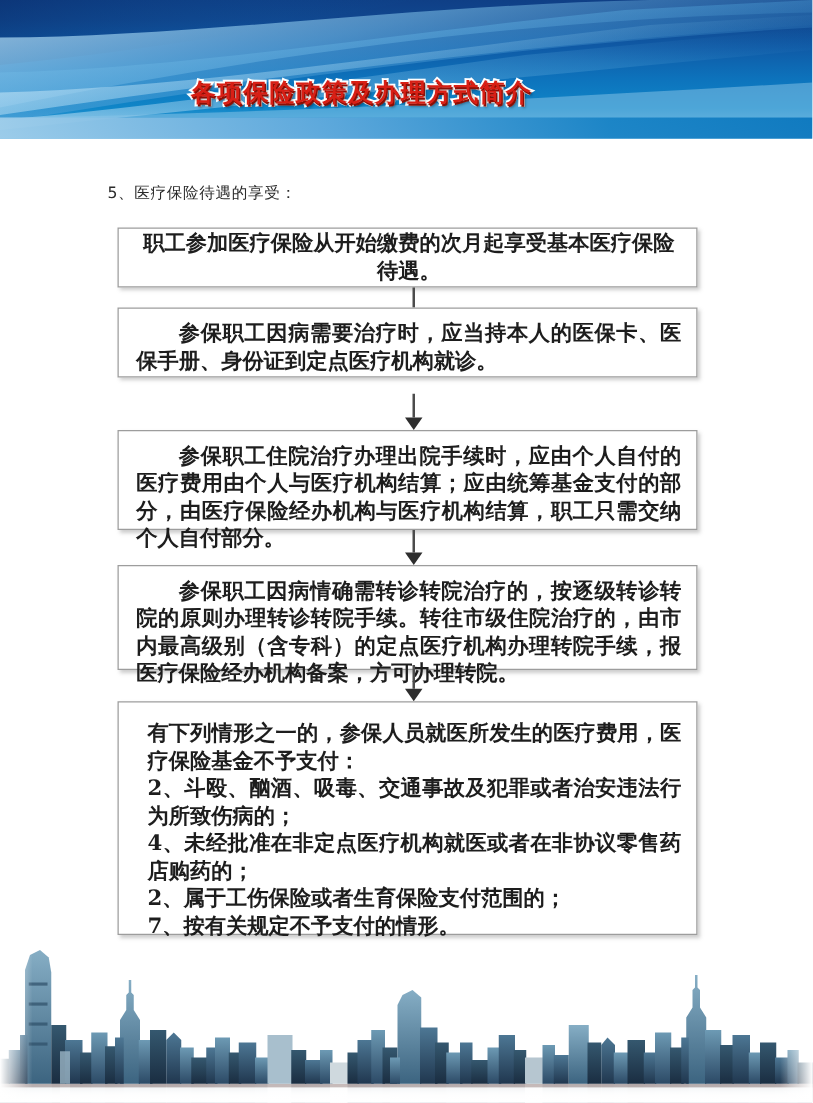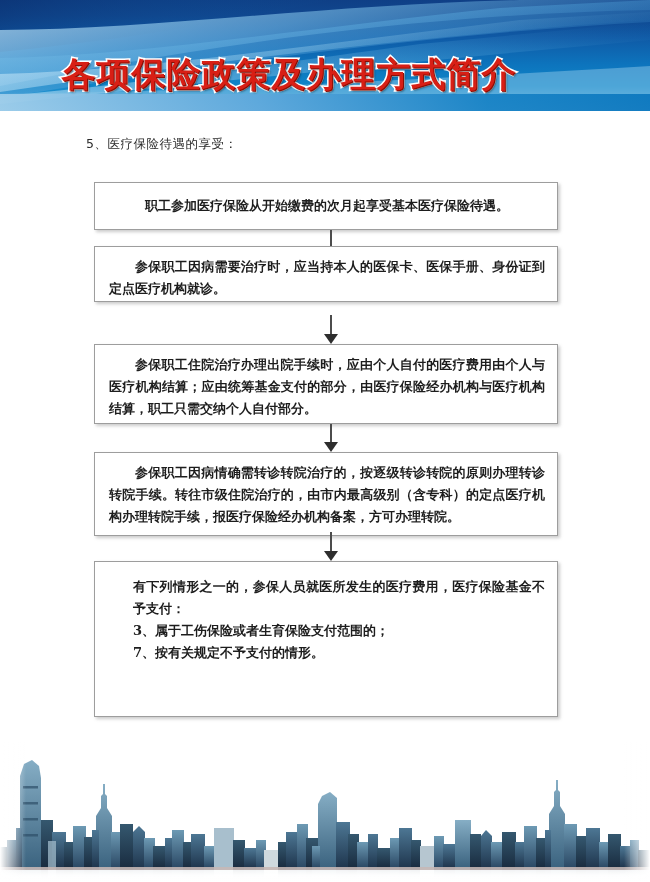--- a/index.html
+++ b/index.html
@@ -39,78 +39,78 @@
   .header-title {
     position: absolute;
     left: 0;
     top: 55px;
     width: 564px;
     text-align: center;
     padding-left: 14px;
     box-sizing: border-box;
     font-family: "DejaVu Sans", sans-serif;
     font-weight: bold;
-    font-size: 34px;
+    font-size: 20px;
     letter-spacing: 1px;
     line-height: 38px;
     color: #d81f15;
     -webkit-text-stroke: 3px #ffffff;
     paint-order: stroke fill;
     text-shadow:
        1px 1px 0 #8a0f06,
        2px 2px 2px rgba(0,0,0,0.35);
     white-space: nowrap;
   }
 
   
   .content {
     position: absolute;
     left: 0; top: 111px;
     width: 650px;
   }
   .section-label {
     position: absolute;
     left: 86px;
-    top: 25px;
+    top: 35px;
     font-family: "DejaVu Sans", sans-serif;
     font-size: 12.5px;
     color: #2b2b2b;
     letter-spacing: 0.5px;
     white-space: nowrap;
   }
 
   
   .flowbox {
     position: absolute;
     left: 94px;
     width: 464px;
     box-sizing: border-box;
     background: #ffffff;
     border: 1px solid #9d9d9d;
     box-shadow: 2px 2px 3px rgba(120,120,120,0.38);
     padding: 9px 12px 9px 14px;
     font-family: "DejaVu Serif", "Liberation Serif", serif;
     font-weight: bold;
-    font-size: 13px;
+    font-size: 17px;
     line-height: 22px;
     color: #1d1d1d;
     text-align: justify;
   }
   .flowbox p {
     margin: 0;
     text-indent: 2em;
   }
   .flowbox.box1 { top: 71px;  height: 48px;  display: flex; align-items: center; }
   .flowbox.box1 p { text-indent: 0; width: 100%; text-align: center; }
   .flowbox.box2 { top: 135px; height: 56px;  }
   .flowbox.box3 { top: 233px; height: 80px;  }
   .flowbox.box4 { top: 341px; height: 84px;  }
   .flowbox.box5 {
-    top: 450px; height: 156px;
-    padding: 14px 12px 10px 38px;
+    top: 450px; height: 187px;
+    padding: 14px 12px 10px 23px;
   }
   .flowbox.box5 .lead { text-indent: 0; }
   .flowbox.box5 .item { text-indent: 0; margin: 0; }
 
   
   .arrow {
     position: absolute;
     left: 324px;
     width: 14px;
   }
@@ -246,21 +246,23 @@
     <p>参保职工因病情确需转诊转院治疗的，按逐级转诊转院的原则办理转诊转院手续。转往市级住院治疗的，由市内最高级别（含专科）的定点医疗机构办理转院手续，报医疗保险经办机构备案，方可办理转院。</p>
   </div>
 
   <div class="arrow a4">
     <span class="stem"></span>
     <span class="head"></span>
   </div>
 
   <div class="flowbox box5">
     <p class="lead">有下列情形之一的，参保人员就医所发生的医疗费用，医疗保险基金不予支付：</p>
-    <p class="item">3、属于工伤保险或者生育保险支付范围的；</p>
+    <p class="item">2、斗殴、酗酒、吸毒、交通事故及犯罪或者治安违法行为所致伤病的；</p>
+    <p class="item">4、未经批准在非定点医疗机构就医或者在非协议零售药店购药的；</p>
+    <p class="item">2、属于工伤保险或者生育保险支付范围的；</p>
     <p class="item">7、按有关规定不予支付的情形。</p>
   </div>
 </div>
 
 <svg class="skyline" viewBox="0 0 650 140" preserveAspectRatio="none">
   <defs>
     <linearGradient id="bldA" x1="0" y1="0" x2="0" y2="1">
       <stop offset="0%" stop-color="#4d7794"></stop>
       <stop offset="100%" stop-color="#20374f"></stop>
     </linearGradient>

